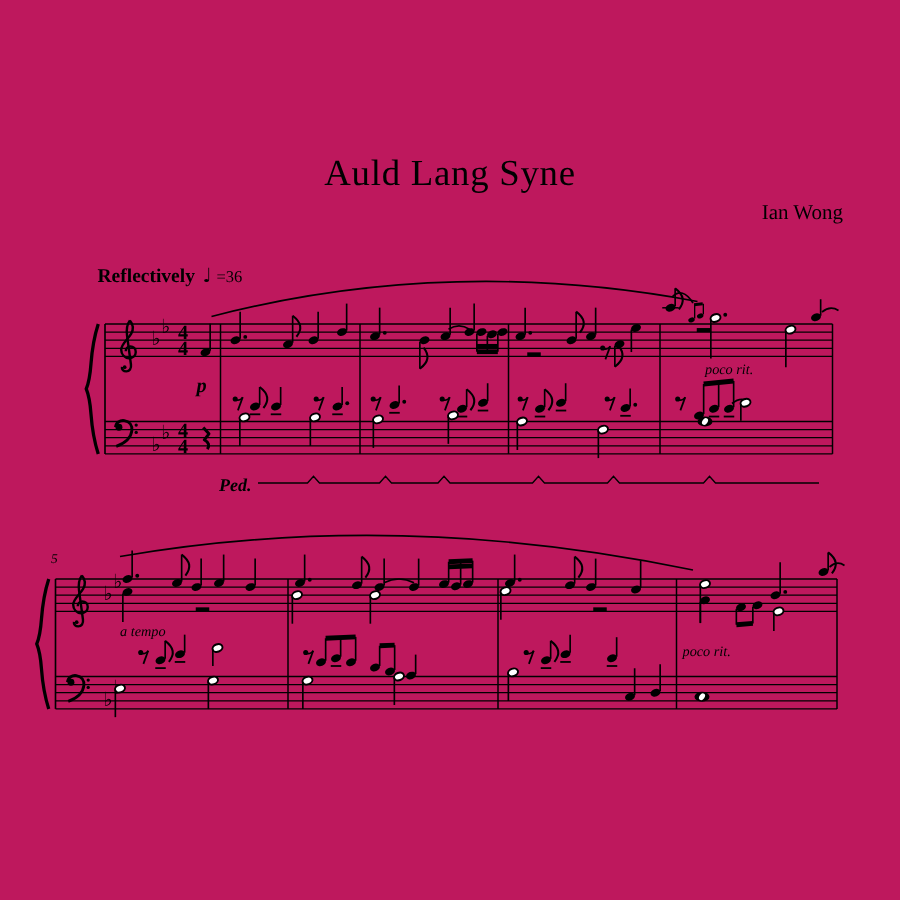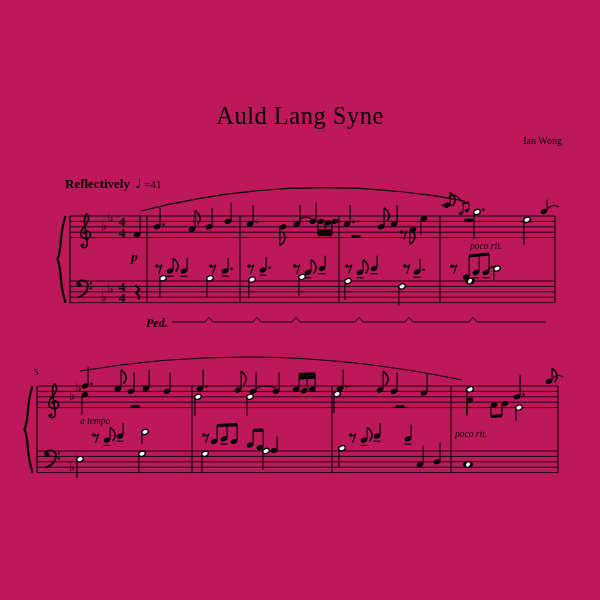--- a/index.html
+++ b/index.html
@@ -1,41 +1,41 @@
 <!DOCTYPE html>
 <html><head>
 <meta charset="utf-8">
 <style>
   html,body{margin:0;padding:0;background:#ffffff;}
   .page{position:relative;width:600px;height:600px;background:#be185d;overflow:hidden;
         font-family:"Liberation Serif","DejaVu Serif",serif;color:#000;}
   .title{position:absolute;left:0;right:0;top:102px;text-align:center;
          font-size:24.5px;letter-spacing:0.5px;}
-  .composer{position:absolute;right:38px;top:135px;font-size:10px;}
+  .composer{position:absolute;right:38px;top:135px;font-size:14px;}
   .tempo{position:absolute;left:65px;top:176px;font-size:13px;}
   .tempo .word{font-weight:bold;font-family:Liberation Serif, serif;}
   .tempo .glyph{font-family:"DejaVu Sans",sans-serif;font-size:13px;margin-left:5px;}
   .tempo .eq,.tempo .bpm{font-size:11px;}
   svg{position:absolute;left:0;top:0;}
   .sv-dyn{font-family:"Liberation Serif",serif;font-style:italic;font-weight:bold;font-size:13.5px;}
   .sv-expr{font-family:"Liberation Serif",serif;font-style:italic;font-size:9.5px;}
   .sv-mnum{font-family:"Liberation Serif",serif;font-style:italic;font-size:9px;}
   .sv-ped{font-family:"Liberation Serif",serif;font-style:italic;font-weight:bold;font-size:12px;}
   .sv-flat{font-family:"DejaVu Sans",sans-serif;font-size:13px;}
   .sv-ts{font-family:"Liberation Serif",serif;font-weight:bold;font-size:13.5px;text-anchor:middle;}
 </style>
 </head>
 <body>
 
 <div class="page">
   <div class="title">Auld Lang Syne</div>
   <div class="composer">Ian Wong</div>
   <div class="tempo">
     <span class="word">Reflectively</span><span class="glyph">♩</span>
-    <span class="eq">=</span><span class="bpm">41</span>
+    <span class="eq">=</span><span class="bpm">36</span>
   </div>
   <svg id="score" width="600" height="600" viewBox="0 0 600 600">
       <g>
         <line x1="70" y1="216" x2="555" y2="216" stroke="#000000" stroke-width="0.85"></line>
         <line x1="70" y1="281" x2="555" y2="281" stroke="#000000" stroke-width="0.85"></line>
         <line x1="70" y1="221.4" x2="555" y2="221.4" stroke="#000000" stroke-width="0.85"></line>
         <line x1="70" y1="286.4" x2="555" y2="286.4" stroke="#000000" stroke-width="0.85"></line>
         <line x1="70" y1="226.8" x2="555" y2="226.8" stroke="#000000" stroke-width="0.85"></line>
         <line x1="70" y1="291.8" x2="555" y2="291.8" stroke="#000000" stroke-width="0.85"></line>
         <line x1="70" y1="232.2" x2="555" y2="232.2" stroke="#000000" stroke-width="0.85"></line>

